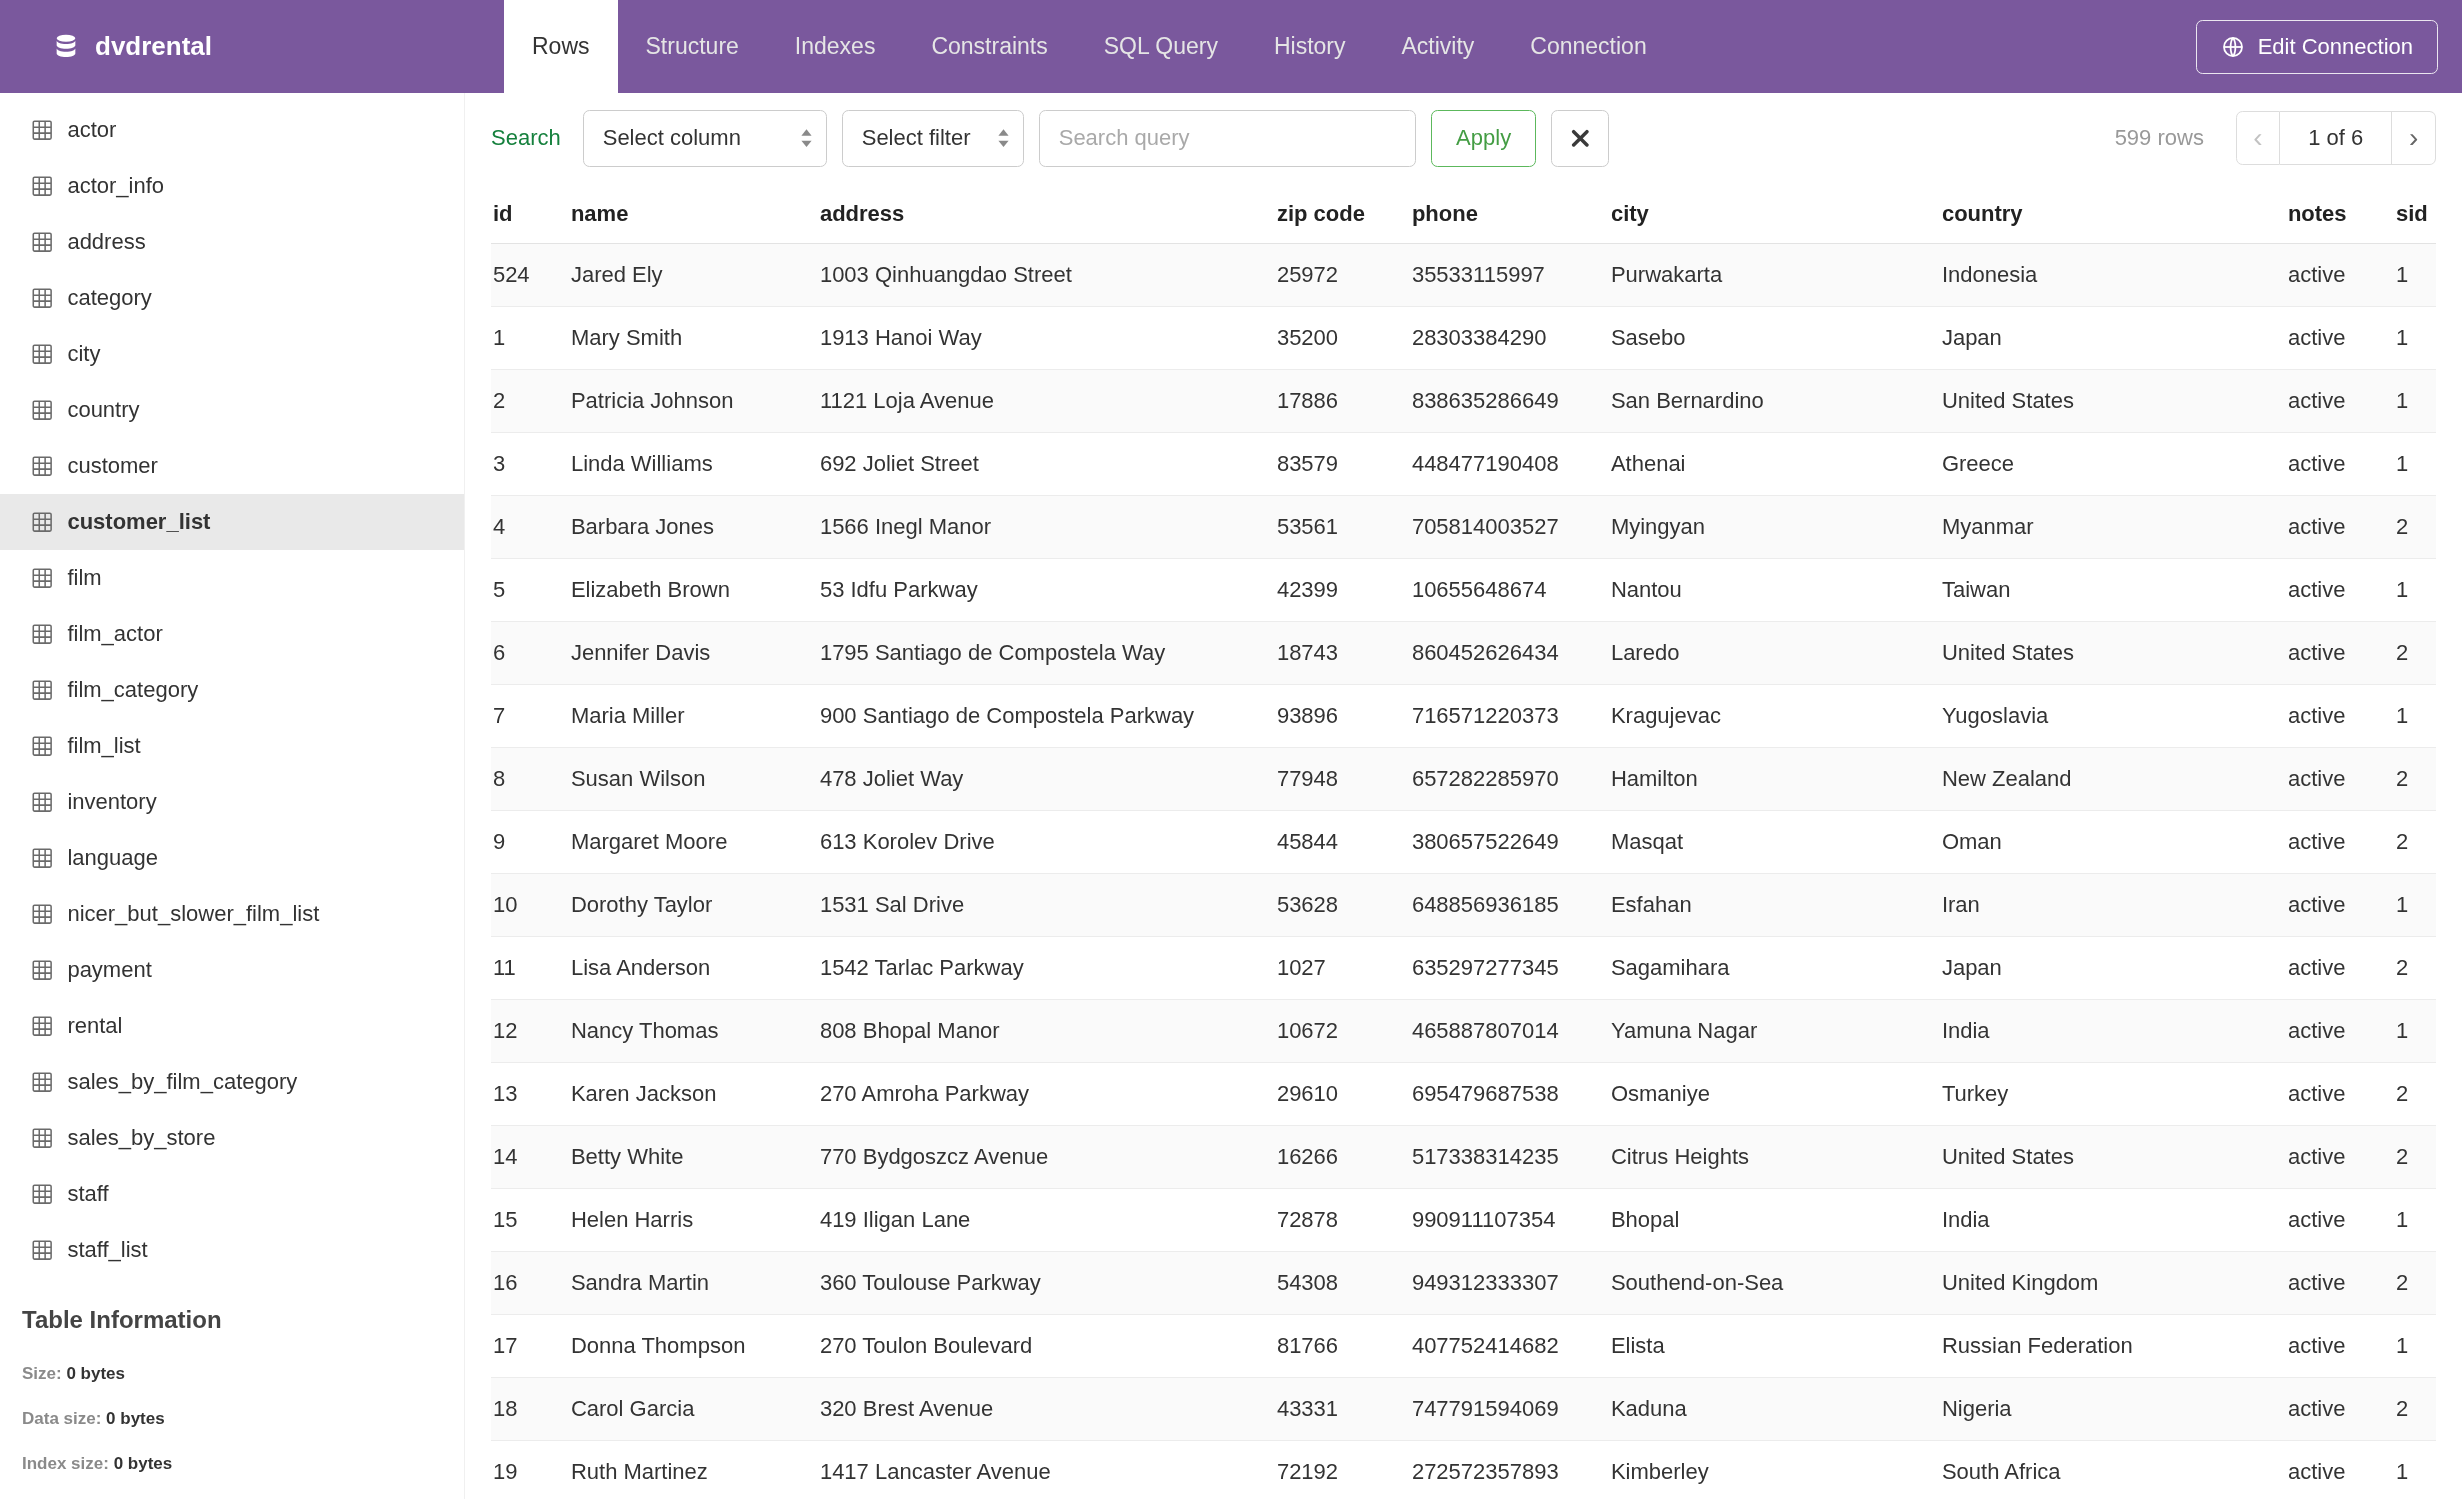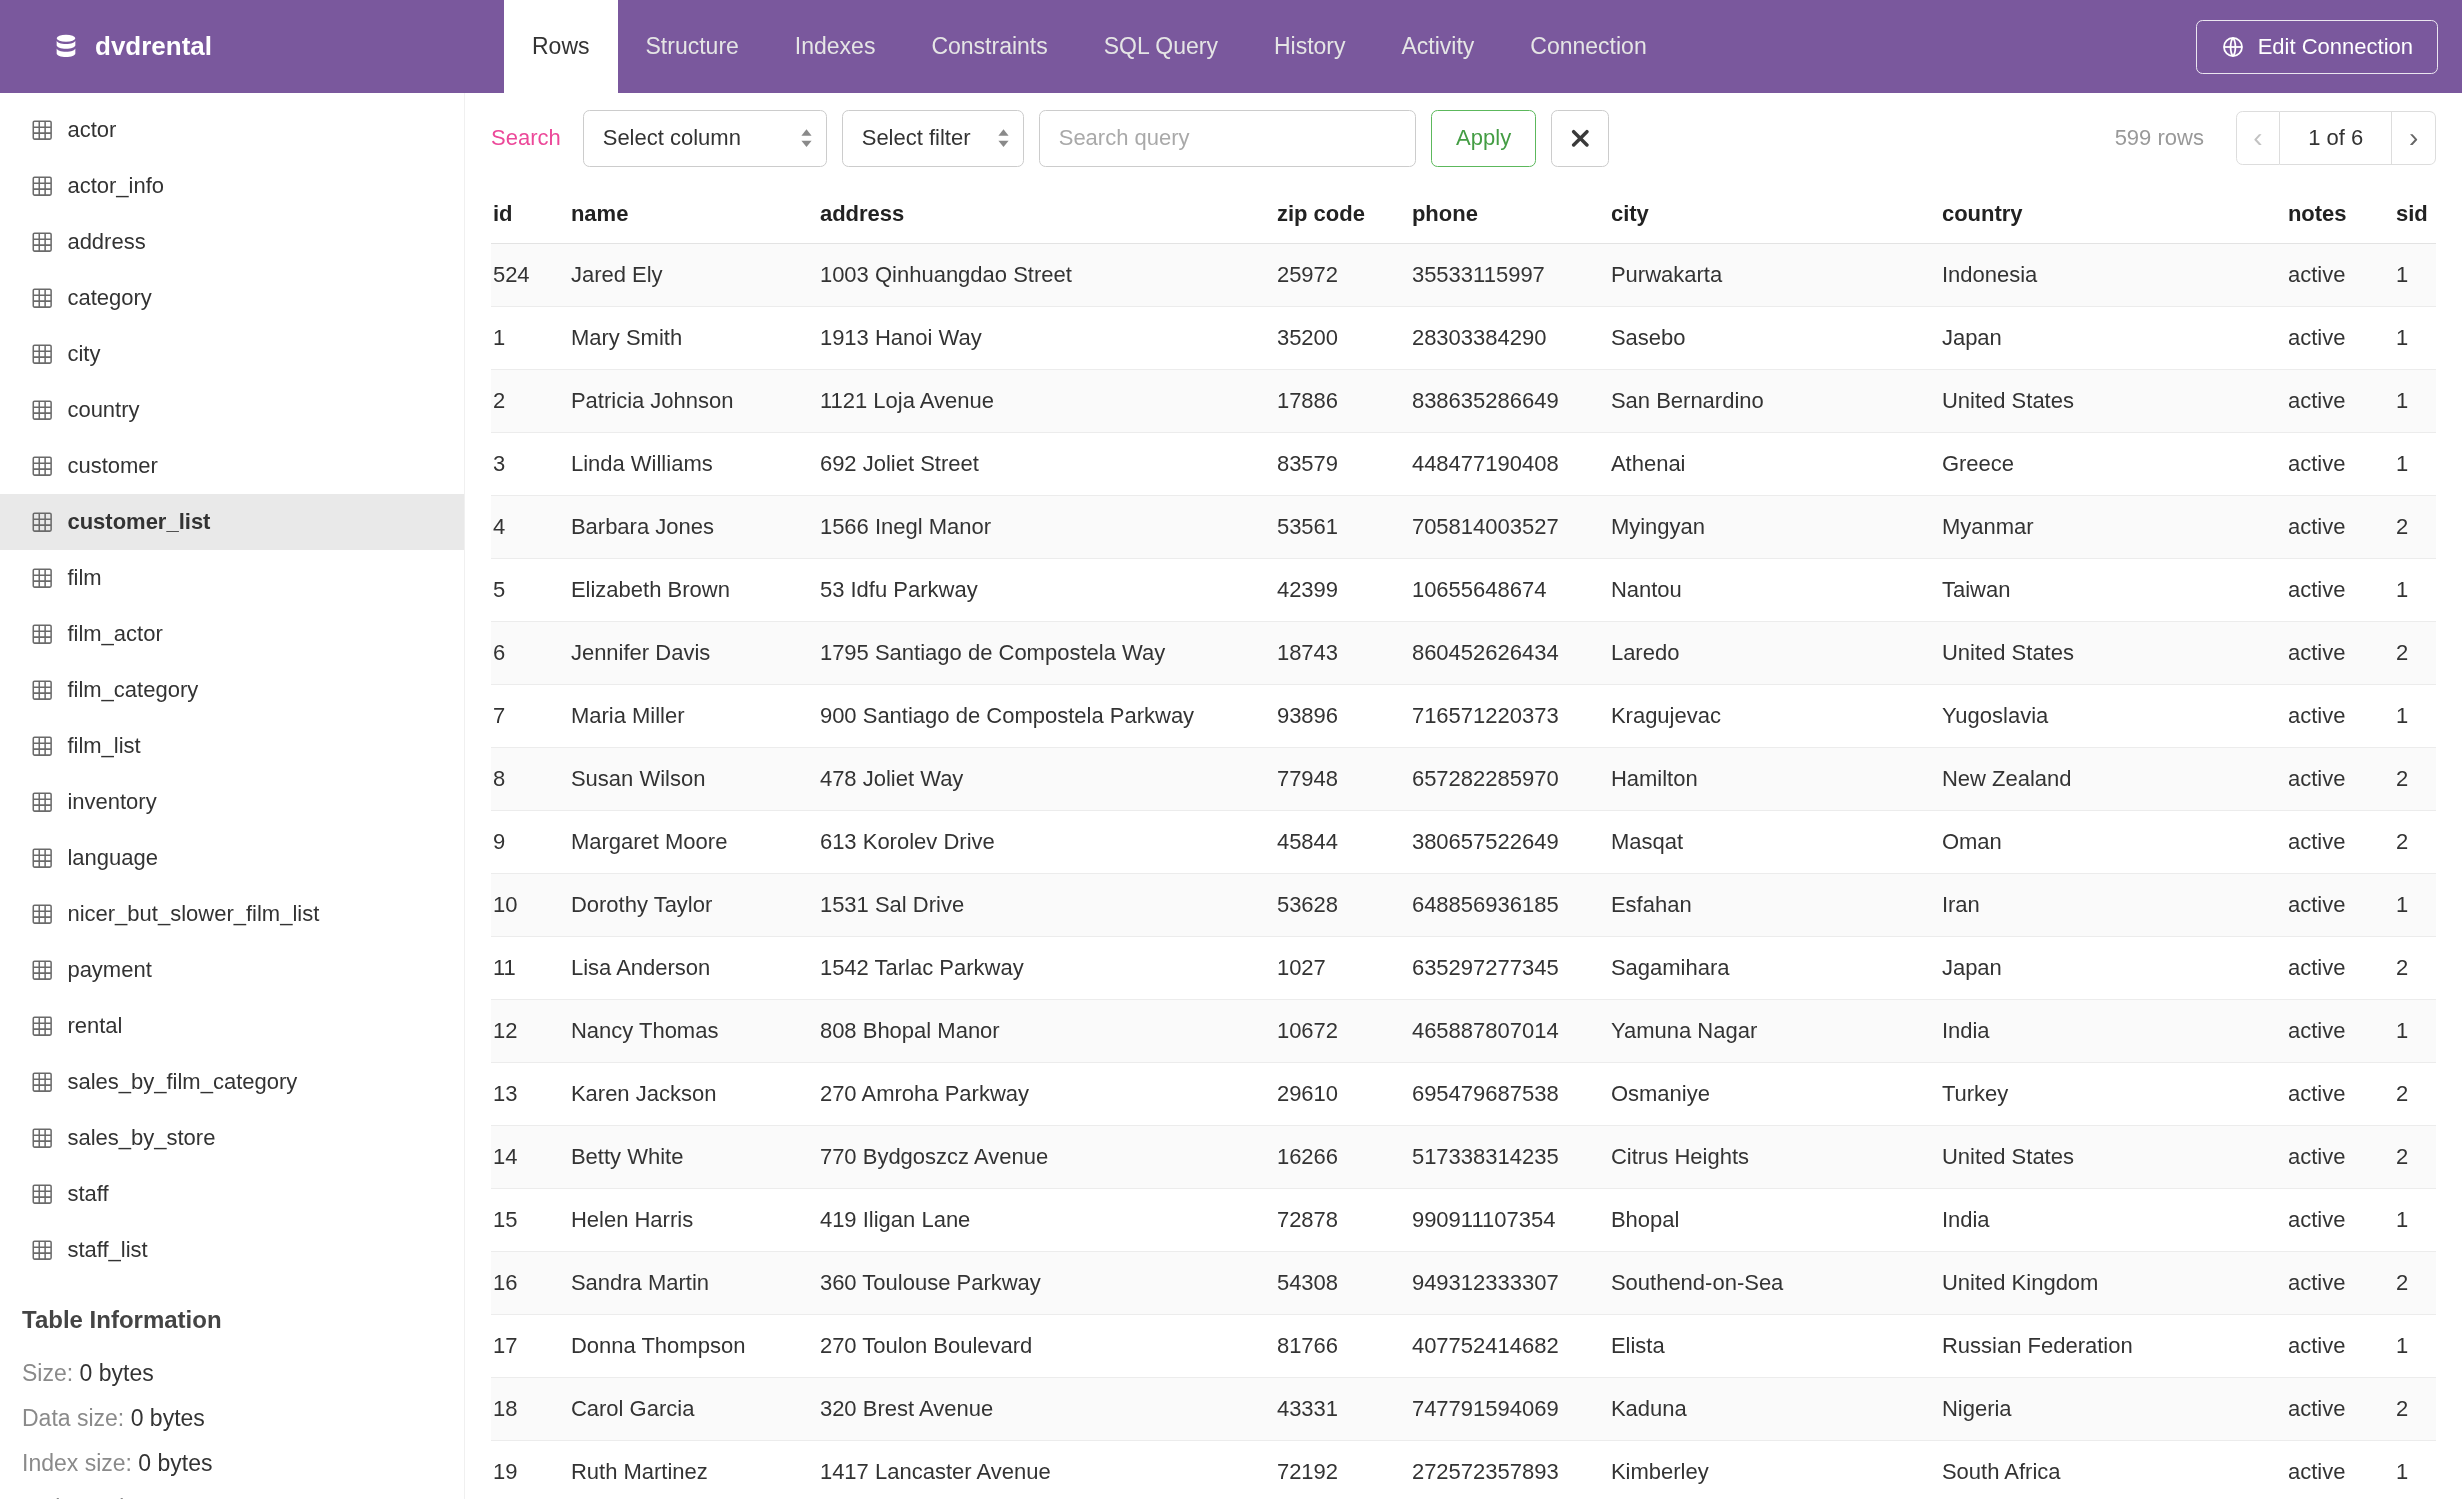--- a/index.html
+++ b/index.html
@@ -77,32 +77,32 @@
     font-size: 22px;
     color: #333;
     cursor: pointer;
     white-space: nowrap;
   }
   .side-item.active { background: #e9e9e9; font-weight: bold; }
   .grid-icon { display: flex; align-items: center; }
 
   .table-info { padding: 15px 0 0 22px; }
   .ti-title { font-size: 24px; font-weight: bold; color: #444; margin: 13px 0 16.7px; }
-  .info-line { font-size: 23px; line-height: 45px; color: #333; }
+  .info-line { font-size: 17px; line-height: 45px; color: #333; font-weight: bold; }
   .info-label { color: #8a8a8a; }
 
   
   .toolbar {
     margin-top: 16.7px;
     height: 57px;
     display: flex;
     align-items: center;
     gap: 15px;
   }
-  .search-label { color: #ec4899; font-size: 22px; margin-right: 7.4px; }
+  .search-label { color: #15803d; font-size: 22px; margin-right: 7.4px; }
   .select {
     height: 57px;
     border: 0.9px solid #ccc;
     border-radius: 6.5px;
     background: #fff;
     display: flex;
     align-items: center;
     justify-content: space-between;
     padding: 0 13px 0 18.6px;
     font-size: 22px;

